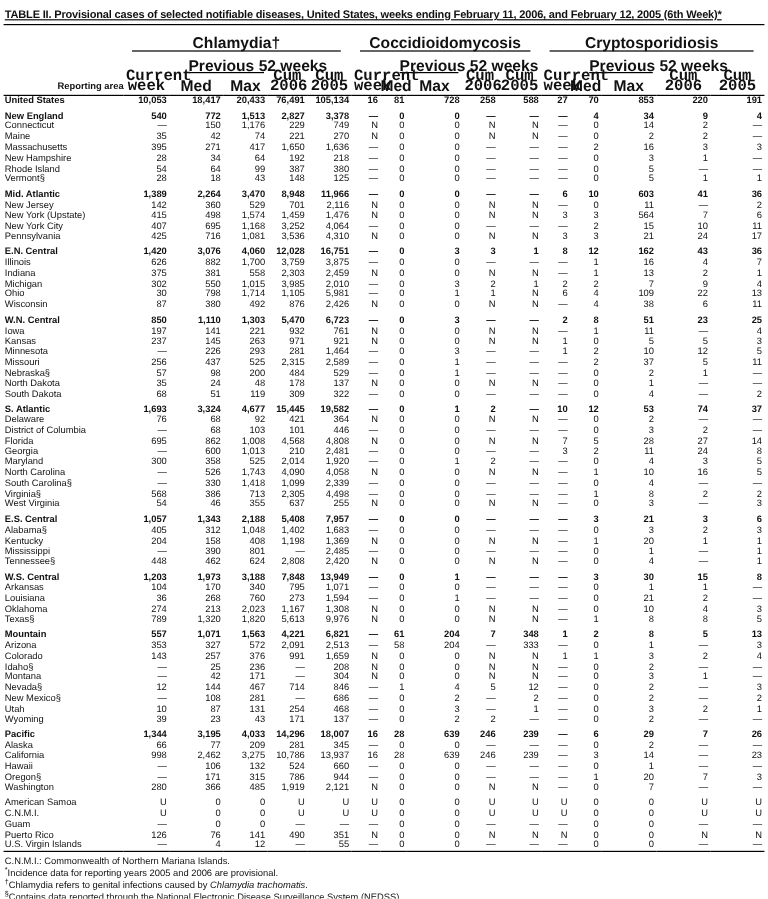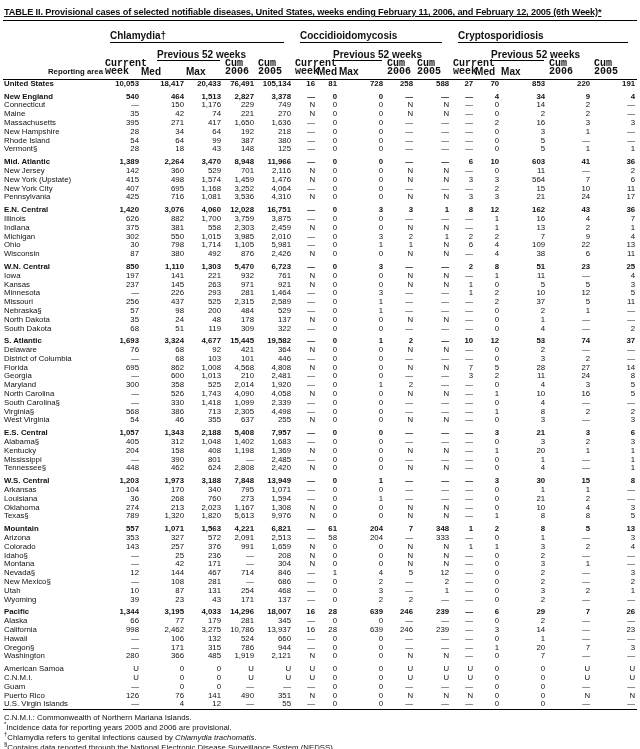--- a/index.html
+++ b/index.html
@@ -14,21 +14,21 @@
     white-space:nowrap; overflow:hidden;
     padding:5px 0 3px 1px;
     border-bottom:1.5px solid #000;
     text-decoration:underline;
   }
   table {
     width:634px; table-layout:fixed; border-collapse:collapse;
     margin-top:9px; border-bottom:1px solid #000;
   }
   thead { border-bottom:1.5px solid #000; }
-  thead th { font-size:10px; font-weight:bold; line-height:8.6px; padding:0; text-align:left; vertical-align:bottom; }
+  thead th { font-size:13px; font-weight:bold; line-height:8.6px; padding:0; text-align:center; vertical-align:bottom; }
   th.area-h { text-align:right; vertical-align:bottom; padding:0 0 2px 1px; font-size:7.8px; }
   th.grp { padding:2px 0 0 0; }
   .grule { border-bottom:1px solid #000; padding-bottom:1px; margin:0 9px 1px 7px; }
   th.p52 { padding:1px 0 0 0; }
   .u { display:block; border-bottom:1px solid #000; padding-bottom:0px; margin:0 3px 1px 16px; white-space:nowrap; }
   th.cw, th.cum { padding:16px 2px 2px 2px;font-family:Liberation Mono, monospace; }
   th.mm { padding-bottom:2px; }
   td { font-size:7.8px; line-height:8.8px; padding:0 2px 0 0; text-align:right; white-space:nowrap; overflow:hidden; }
   td.area { text-align:left; padding:0 0 0 1px; }
   tr.bold td { font-weight:bold; }
@@ -124,21 +124,21 @@
           <td>588</td>
           <td>27</td>
           <td>70</td>
           <td>853</td>
           <td>220</td>
           <td>191</td>
         </tr>
         <tr class="bold gap">
           <td class="area">New England</td>
           <td>540</td>
-          <td>464</td>
+          <td>772</td>
           <td>1,513</td>
           <td>2,827</td>
           <td>3,378</td>
           <td>—</td>
           <td>0</td>
           <td>0</td>
           <td>—</td>
           <td>—</td>
           <td>—</td>
           <td>4</td>
@@ -1133,21 +1133,21 @@
           <td>—</td>
           <td>6</td>
           <td>29</td>
           <td>7</td>
           <td>26</td>
         </tr>
         <tr>
           <td class="area">Alaska</td>
           <td>66</td>
           <td>77</td>
-          <td>179</td>
+          <td>209</td>
           <td>281</td>
           <td>345</td>
           <td>—</td>
           <td>0</td>
           <td>0</td>
           <td>—</td>
           <td>—</td>
           <td>—</td>
           <td>0</td>
           <td>2</td>

